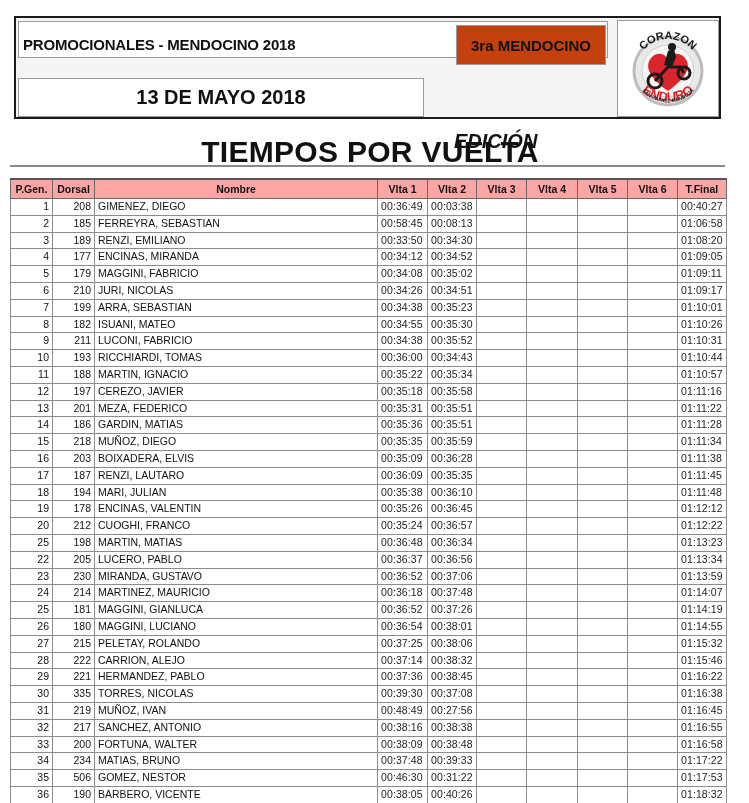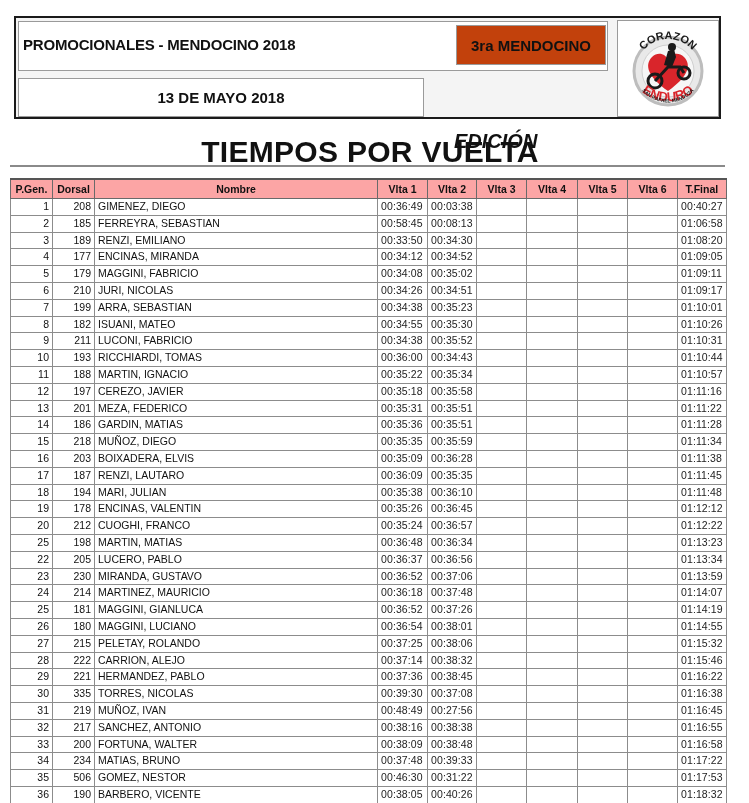--- a/index.html
+++ b/index.html
@@ -2,32 +2,32 @@
 <html><head>
 <meta charset="utf-8">
 <style>
   html, body { margin:0; padding:0; background:#ffffff; }
   body { width:749px; height:803px; overflow:hidden; position:relative;
          font-family:"Liberation Sans", sans-serif; color:#111; }
 
   
   .hdr-outer { position:absolute; left:14px; top:16px; width:707px; height:103px;
                border:2px solid #1a1a1a; background:#f4f4f4; box-sizing:border-box; }
-  .hdr-top { position:absolute; left:18px; top:21px; width:590px; height:50px;
+  .hdr-top { position:absolute; left:18px; top:21px; width:590px; height:37px;
              border:1px solid #9a9a9a; background:#fff; box-sizing:border-box; }
   .hdr-event { position:absolute; left:4px; top:14px; font-weight:bold; font-size:15px;
                letter-spacing:-0.2px; }
   .hdr-edition-box { position:absolute; left:456px; top:25px; width:150px; height:40px;
                      border:1px solid #9a9a9a; background:#c2410c; box-sizing:border-box;
                      display:flex; align-items:center; justify-content:center;
                      font-weight:bold; font-size:15px; }
   .hdr-date-box { position:absolute; left:18px; top:78px; width:406px; height:39px;
                   border:1px solid #9a9a9a; background:#fff; box-sizing:border-box;
                   display:flex; align-items:center; justify-content:center;
-                  font-weight:bold; font-size:15px; }
+                  font-weight:bold; font-size:20px; }
   .hdr-edicion { position:absolute; left:454px; top:89px; font-weight:bold; font-style:italic;
                  font-size:20px;margin-top:41px; }
   .logo-box { position:absolute; left:617px; top:20px; width:102px; height:97px;
               border:1px solid #9a9a9a; background:#fff; box-sizing:border-box; }
 
   
   .page-title { position:absolute; left:0; width:740px; top:135px; text-align:center;
                 font-weight:bold; font-size:30px; letter-spacing:0.3px; }
   .title-rule { position:absolute; left:10px; top:165px; width:715px; height:2px; background:#8a8a8a; }
 

